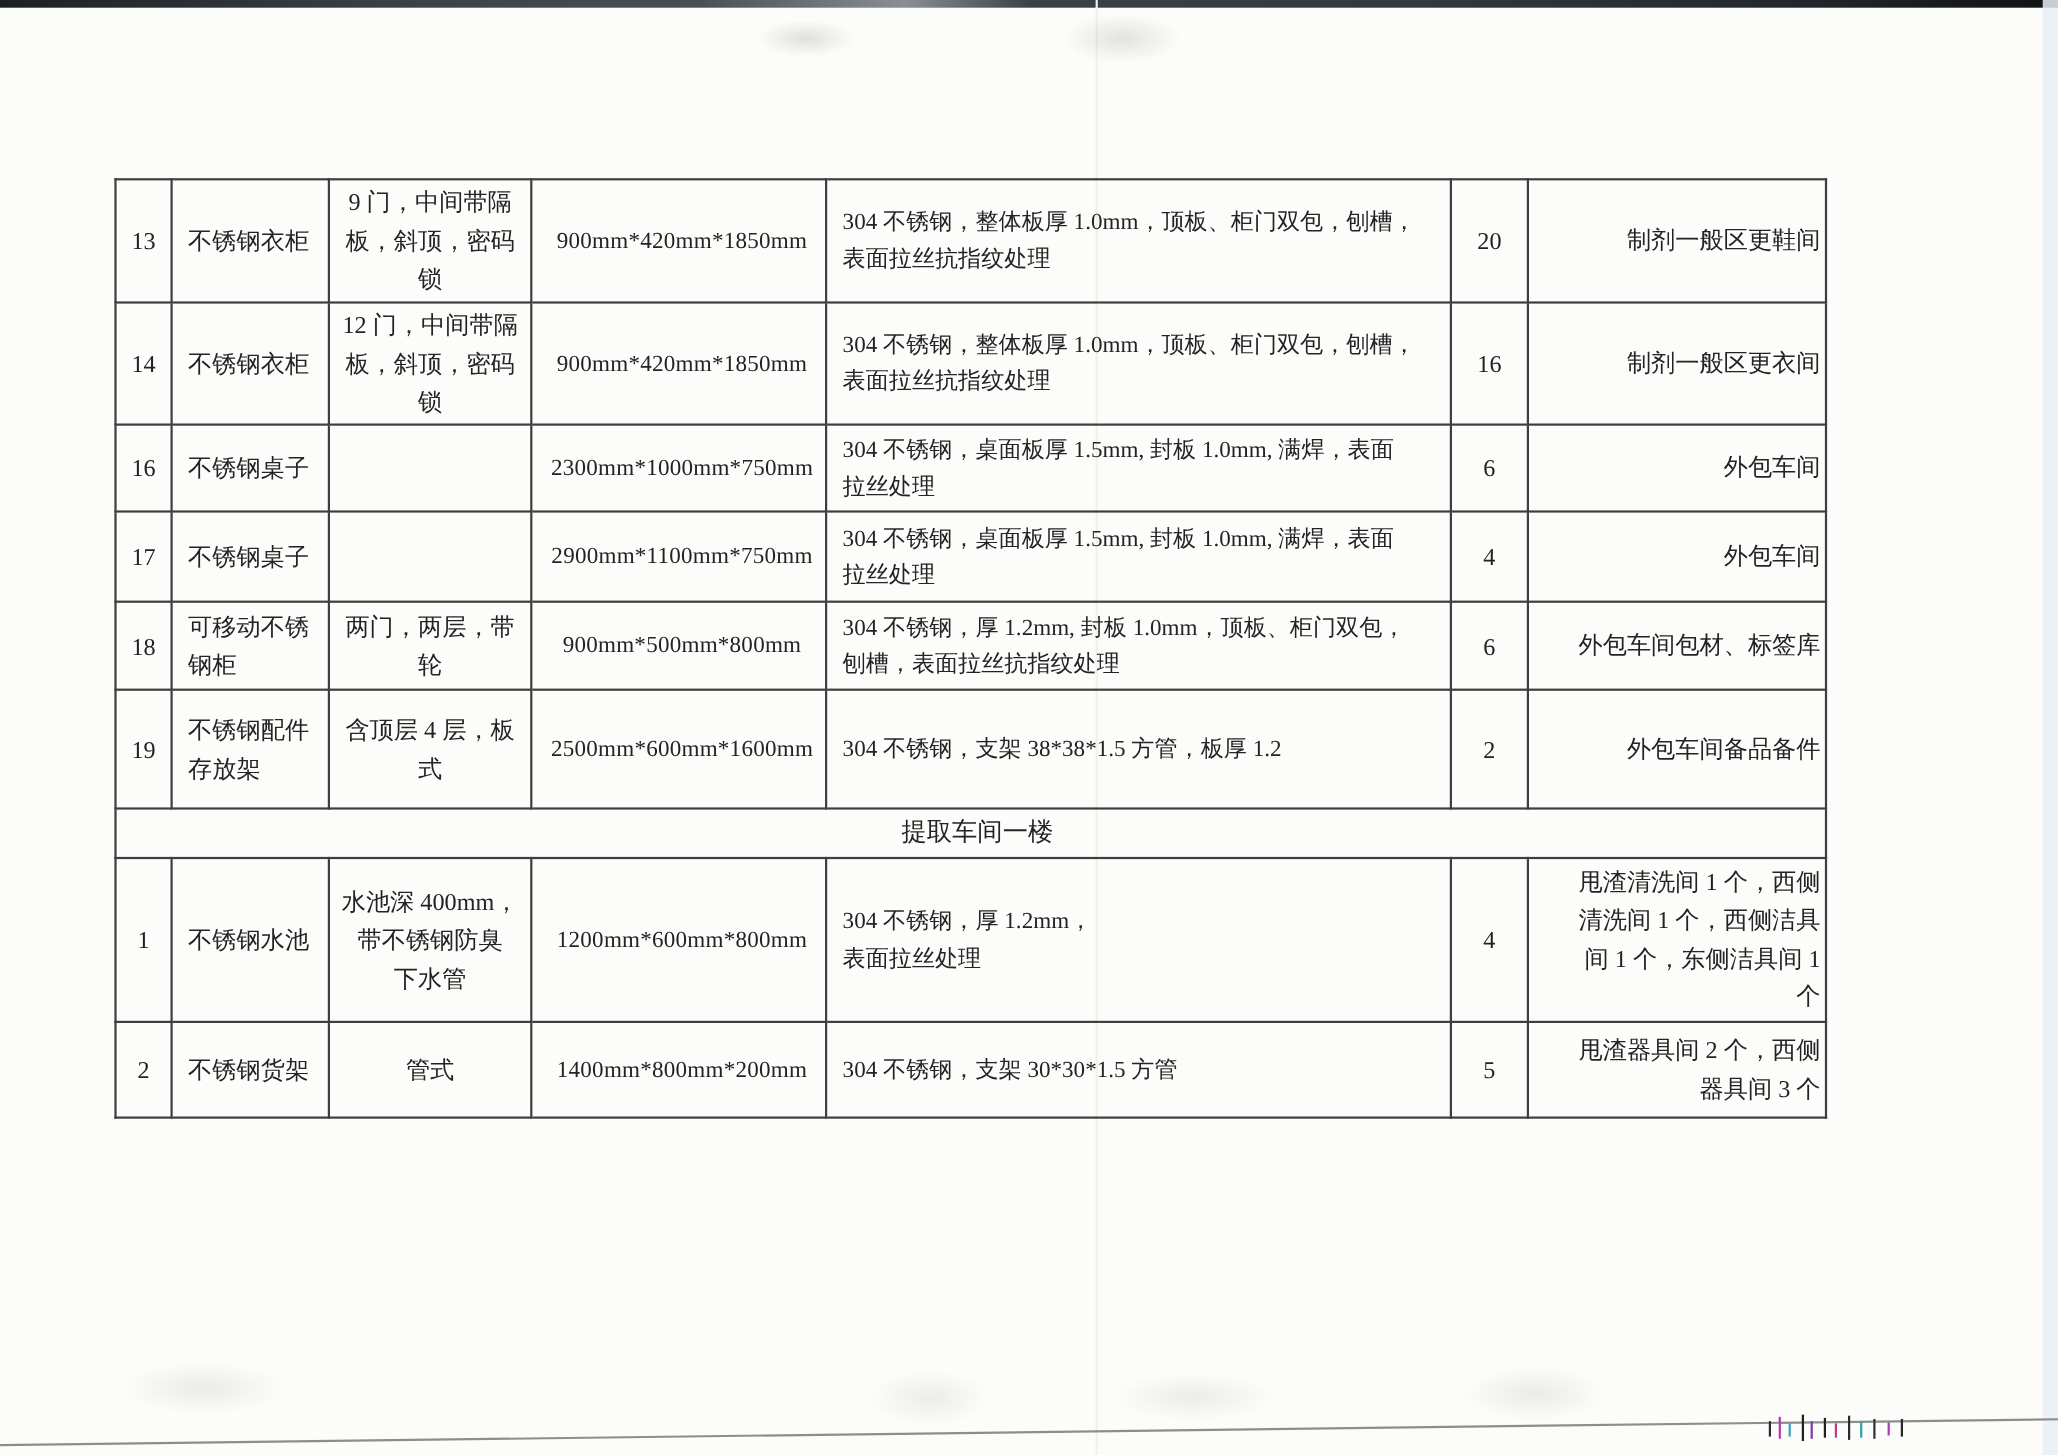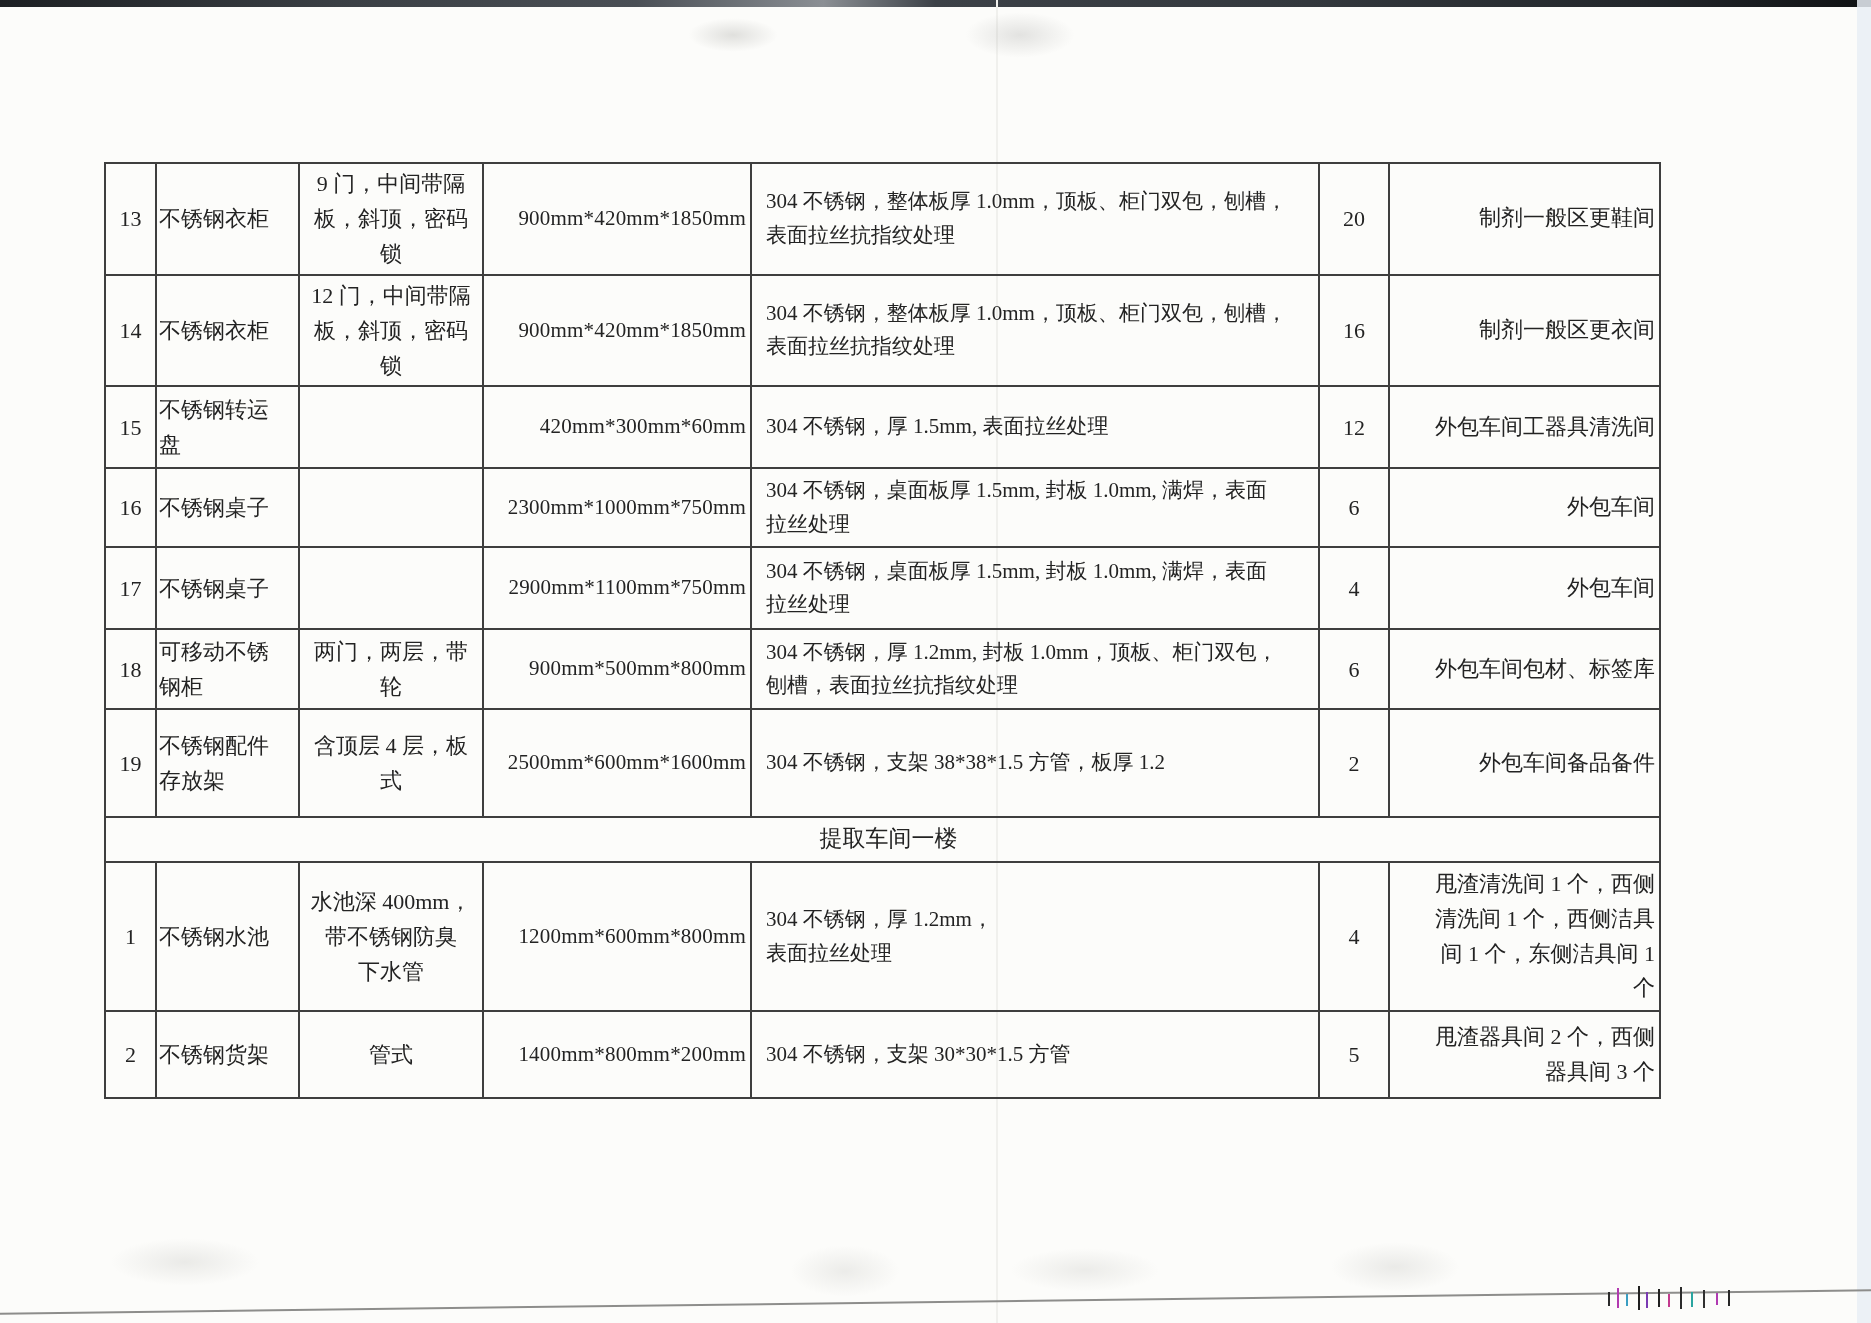--- a/index.html
+++ b/index.html
@@ -48,23 +48,23 @@
   table.sheet td{
     border:2px solid #3e3e3e;
     vertical-align:middle;
     font-size:22px;
     line-height:1.6;
     white-space:pre-line;
     overflow:hidden;
     padding:2px 4px;
   }
   table.sheet td:nth-child(1){text-align:center;}
-  table.sheet td:nth-child(2){text-align:left;padding-left:2px;margin-left:35px;}
+  table.sheet td:nth-child(2){text-align:left;padding-left:14px;margin-left:35px;}
   table.sheet td:nth-child(3){text-align:center;}
-  table.sheet td:nth-child(4){text-align:right;padding-left:10px;font-size:21px;letter-spacing:.2px;}
+  table.sheet td:nth-child(4){text-align:center;padding-left:10px;font-size:21px;letter-spacing:.2px;}
   table.sheet td:nth-child(5){text-align:left;padding-left:14px;font-size:21px;}
   table.sheet td:nth-child(6){text-align:center;}
   table.sheet td:nth-child(7){text-align:right;padding-left:12px;line-height:1.58;}
   table.sheet td.section-cell{
     text-align:center;padding-left:16px;
     font-size:23px;
   }
 </style>
 </head>
 <body>
@@ -110,30 +110,20 @@
         <td>不锈钢衣柜</td>
         <td>12 门，中间带隔
 板，斜顶，密码
 锁</td>
         <td>900mm*420mm*1850mm</td>
         <td>304 不锈钢，整体板厚 1.0mm，顶板、柜门双包，刨槽，
 表面拉丝抗指纹处理</td>
         <td>16</td>
         <td>制剂一般区更衣间</td>
       </tr>
-      <tr style="height:82px">
-        <td>15</td>
-        <td>不锈钢转运
-盘</td>
-        <td></td>
-        <td>420mm*300mm*60mm</td>
-        <td>304 不锈钢，厚 1.5mm, 表面拉丝处理</td>
-        <td>12</td>
-        <td>外包车间工器具清洗间</td>
-      </tr>
       <tr style="height:79px">
         <td>16</td>
         <td>不锈钢桌子</td>
         <td></td>
         <td>2300mm*1000mm*750mm</td>
         <td>304 不锈钢，桌面板厚 1.5mm, 封板 1.0mm, 满焊，表面
 拉丝处理</td>
         <td>6</td>
         <td>外包车间</td>
       </tr>

